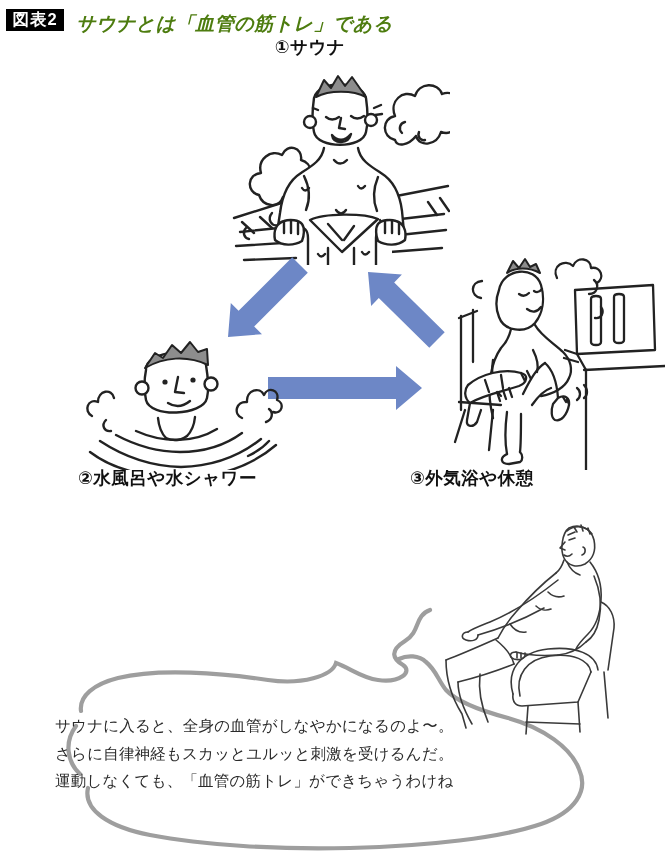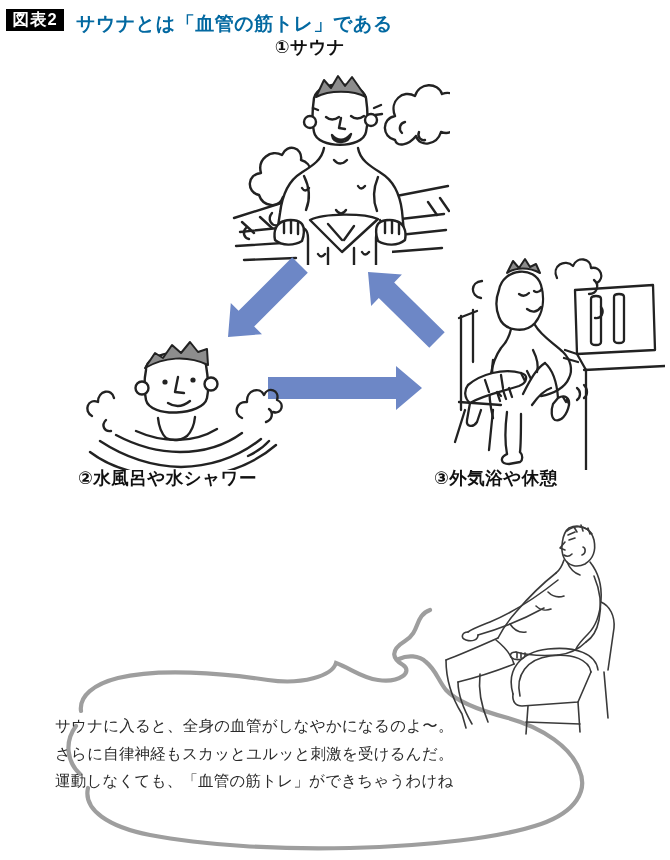--- a/index.html
+++ b/index.html
@@ -7,26 +7,26 @@
     width:670px;height:860px;position:relative;background:#ffffff;
     font-family:"Liberation Sans","DejaVu Sans",sans-serif;overflow:hidden;
   }
   .abs{position:absolute;}
   .figure-badge{
     left:6px;top:9px;width:58px;height:22px;background:#000;color:#fff;
     display:flex;align-items:center;justify-content:center;
     font-size:16.5px;font-weight:bold;letter-spacing:1px;
   }
   .page-title{
-    left:76px;top:11px;font-size:19px;font-weight:bold;color:#0369a1;letter-spacing:0.5px;
+    left:76px;top:11px;font-size:19px;font-weight:bold;color:#4d7c0f;letter-spacing:0.5px;font-style:italic;
   }
   .step-label{font-size:17.5px;font-weight:bold;color:#111;letter-spacing:0.5px;white-space:nowrap;}
   .step1{left:235px;top:35px;width:150px;text-align:center;}
   .step2{left:78px;top:466px;}
-  .step3{left:434px;top:466px;text-align:center;}
+  .step3{left:410px;top:466px;text-align:center;}
   .caption-block{
     left:55px;top:712px;width:480px;
     font-size:15.5px;line-height:27.5px;color:#2a2a2a;letter-spacing:0.2px;
   }
   svg{display:block;}
 </style>
 </head>
 <body>
 
 <div class="abs figure-badge">図表2</div>

